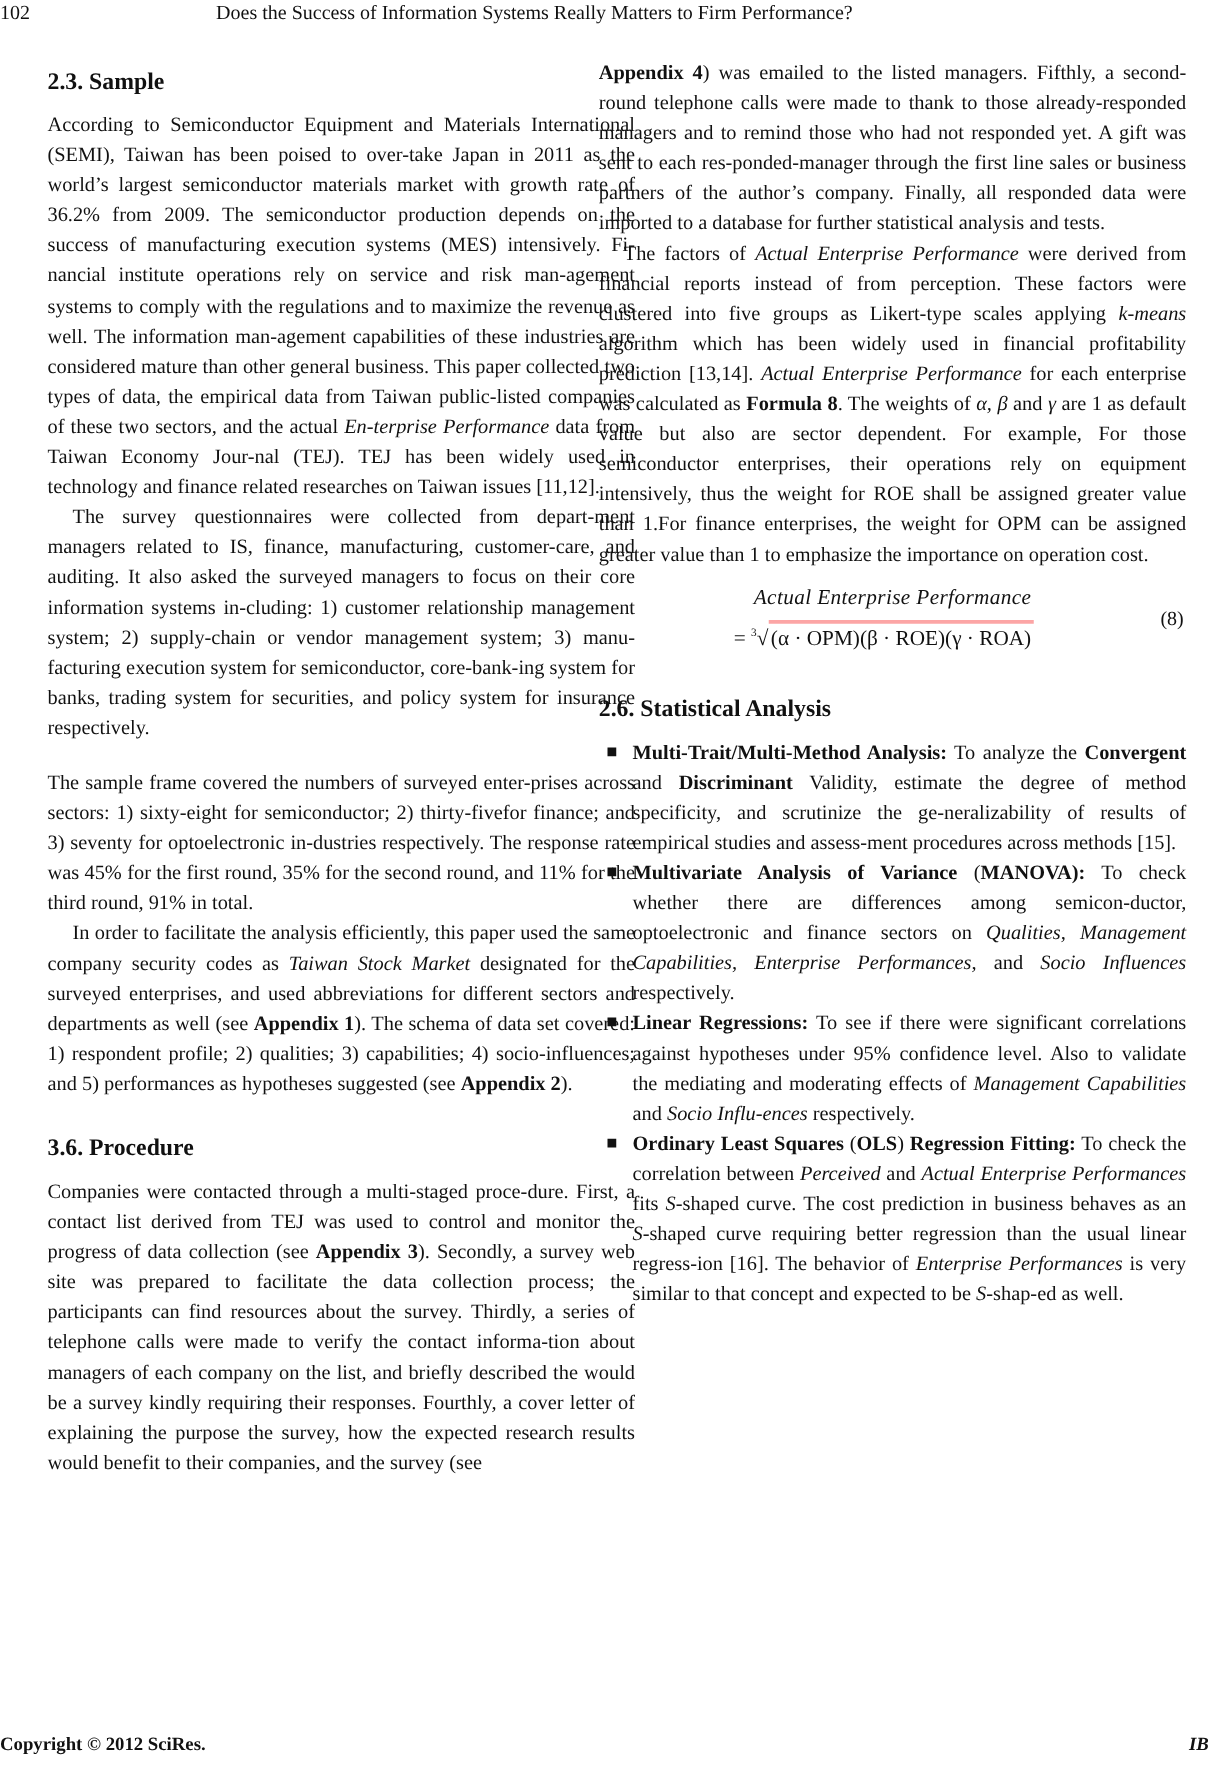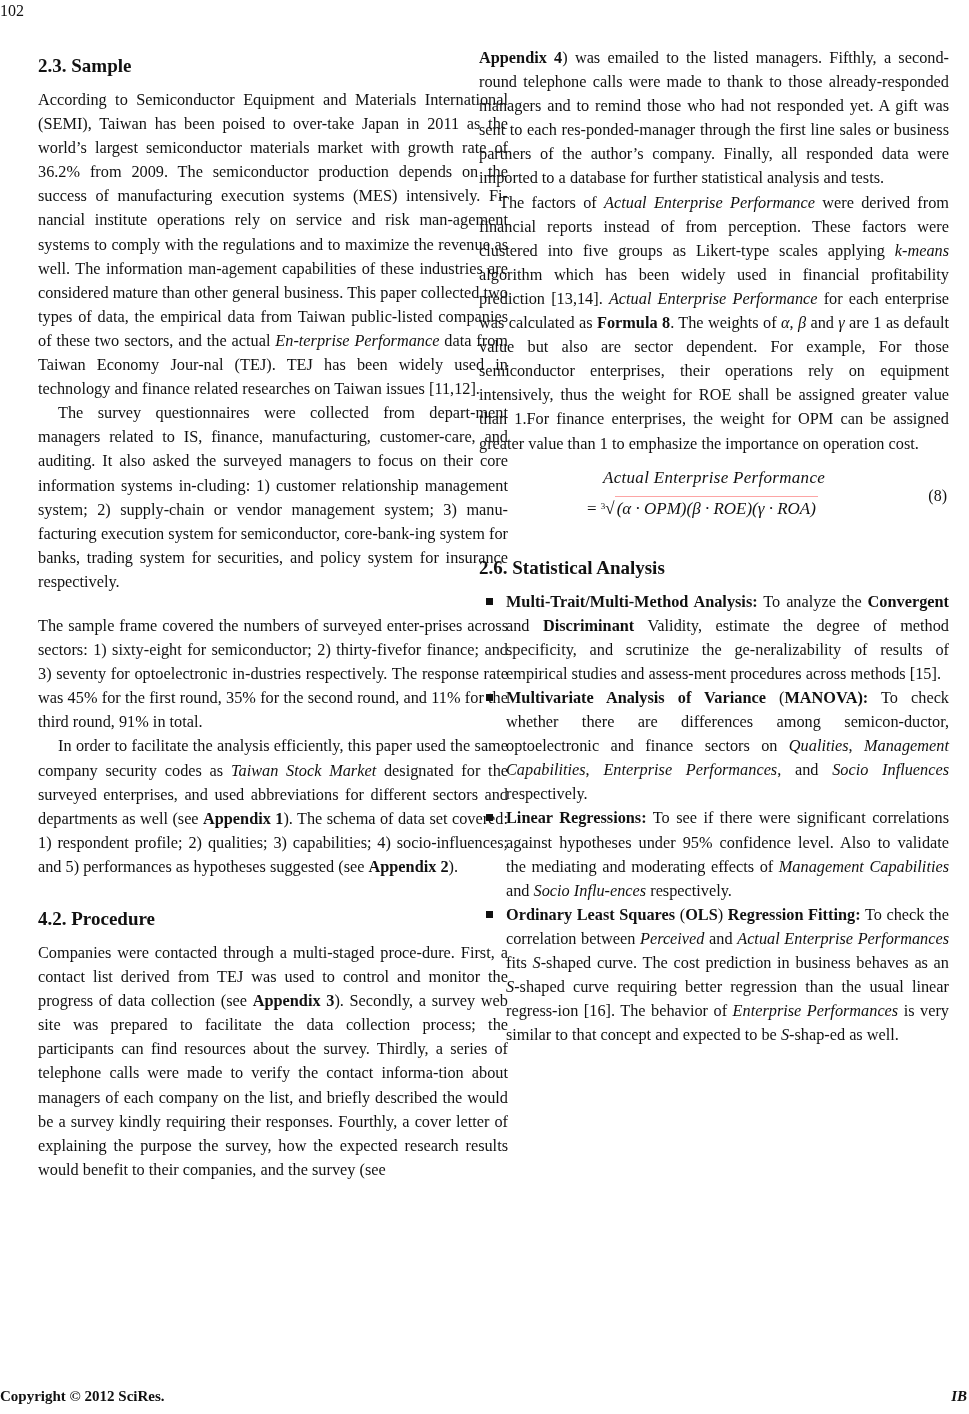--- a/index.html
+++ b/index.html
@@ -16,48 +16,49 @@
   h2 { font-size: 19px; font-weight: bold; margin: 8px 0 10px 0; line-height: 24px; }
   h2.first { margin-top: 8px; }
   p { margin: 0; text-align: justify; }
   p.indent { text-indent: 20px; font-family: Liberation Serif, serif; }
   .gap { height: 20px; }
   i { font-style: italic; }
   b { font-weight: bold; }
   .formula { position: relative; height: 92px; margin-top: 6px; }
   .formula .lhs { position: absolute; left: 124px; top: 4px; font-style: italic; font-size: 17px; letter-spacing: 0.3px; }
   .formula .rhs { position: absolute; left: 108px; top: 34px; font-size: 17px; }
-  .formula .rhs .root { display: inline-block; border-top: 1px solid #fca5a5; padding: 0 2px; font-style: italic; }
+  .formula .rhs .root { display: inline-block; border-top: 3px solid #fca5a5; padding: 0 2px; }
   .formula .rhs .idx { font-size: 9px; vertical-align: top; position: relative; top: -2px; }
   .formula .eqnum { position: absolute; right: 2px; top: 22px; font-size: 16px; }
   ul.bullets { list-style: none; margin: 0; padding: 0; }
   ul.bullets li { position: relative; padding-left: 27px; margin: 0 0 0 0; text-align: justify; }
   ul.bullets li .bullet { position: absolute; left: 7px; top: 8px; width: 7px; height: 7px; background: #111; }
   .footer { position: absolute; top: 1388px; left: 0; width: 969px; font-size: 15px; }
   .footer .copy { position: absolute; left: 0; font-weight: bold; }
   .footer .journal { position: absolute; right: 2px; font-style: italic; font-weight: bold; }
 </style>
 </head>
 <body>
 
 <div class="header">
   <span class="pnum">102</span>
+  <span class="rtitle">Does the Success of Information Systems Really Matters to Firm Performance?</span>
 </div>
 
 <div class="col left">
   <h2 class="first">2.3. Sample</h2>
   <p><span>According to Semiconductor Equipment and Materials International (SEMI), Taiwan has been poised to over-take Japan in 2011 as the world’s largest semiconductor materials market with growth rate of 36.2% from 2009. The semiconductor production depends on the success of manufacturing execution systems (MES) intensively. Fi-nancial institute operations rely on service and risk man-agement systems to comply with the regulations and to maximize the revenue as well. The information man-agement capabilities of these industries are considered mature than other general business. This paper collected two types of data, the empirical data from Taiwan public-listed companies of these two sectors, and the actual </span><i>En-terprise Performance</i><span> data from Taiwan Economy Jour-nal (TEJ). TEJ has been widely used in technology and finance related researches on Taiwan issues [11,12].</span></p>
   <p class="indent">The survey questionnaires were collected from depart-ment managers related to IS, finance, manufacturing, customer-care, and auditing. It also asked the surveyed managers to focus on their core information systems in-cluding: 1) customer relationship management system; 2) supply-chain or vendor management system; 3) manu-facturing execution system for semiconductor, core-bank-ing system for banks, trading system for securities, and policy system for insurance respectively.</p>
 
   <div class="gap"></div>
   <p>The sample frame covered the numbers of surveyed enter-prises across sectors: 1) sixty-eight for semiconductor; 2) thirty-fivefor finance; and 3) seventy for optoelectronic in-dustries respectively. The response rate was 45% for the first round, 35% for the second round, and 11% for the third round, 91% in total.</p>
   <p class="indent"><span>In order to facilitate the analysis efficiently, this paper used the same company security codes as </span><i>Taiwan Stock Market</i><span> designated for the surveyed enterprises, and used abbreviations for different sectors and departments as well (see </span><b>Appendix 1</b><span>). The schema of data set covered: 1) respondent profile; 2) qualities; 3) capabilities; 4) socio-influences; and 5) performances as hypotheses suggested (see </span><b>Appendix 2</b><span>).</span></p>
 
   <div class="gap"></div>
-  <h2>4.2. Procedure</h2>
+  <h2>3.6. Procedure</h2>
   <p style="height: 300px; overflow: hidden;"><span>Companies were contacted through a multi-staged proce-dure. First, a contact list derived from TEJ was used to control and monitor the progress of data collection (see </span><b>Appendix 3</b><span>). Secondly, a survey web site was prepared to facilitate the data collection process; the participants can find resources about the survey. Thirdly, a series of telephone calls were made to verify the contact informa-tion about managers of each company on the list, and briefly described the would be a survey kindly requiring their responses. Fourthly, a cover letter of explaining the purpose the survey, how the expected research results would benefit to their companies, and the survey (see </span></p>
 </div>
 
 <div class="col right">
   <p><span id="proc-cont"></span><b>Appendix 4</b><span>) was emailed to the listed managers. Fifthly, a second-round telephone calls were made to thank to those already-responded managers and to remind those who had not responded yet. A gift was sent to each res-ponded-manager through the first line sales or business partners of the author’s company. Finally, all responded data were imported to a database for further statistical analysis and tests.</span></p>
   <p class="indent"><span>The factors of </span><i>Actual Enterprise Performance</i><span> were derived from financial reports instead of from perception. These factors were clustered into five groups as Likert-type scales applying </span><i>k-means</i><span> algorithm which has been widely used in financial profitability prediction [13,14]. </span><i>Actual Enterprise Performance</i><span> for each enterprise was calculated as </span><b>Formula 8</b><span>. The weights of </span><i>α</i><span>, </span><i>β</i><span> and </span><i>γ</i><span> are 1 as default value but also are sector dependent. For example, For those semiconductor enterprises, their operations rely on equipment intensively, thus the weight for ROE shall be assigned greater value than 1.For finance enterprises, the weight for OPM can be assigned greater value than 1 to emphasize the importance on operation cost.</span></p>
 
   <div class="formula">
     <span class="lhs">Actual Enterprise Performance</span>
     <span class="rhs">

